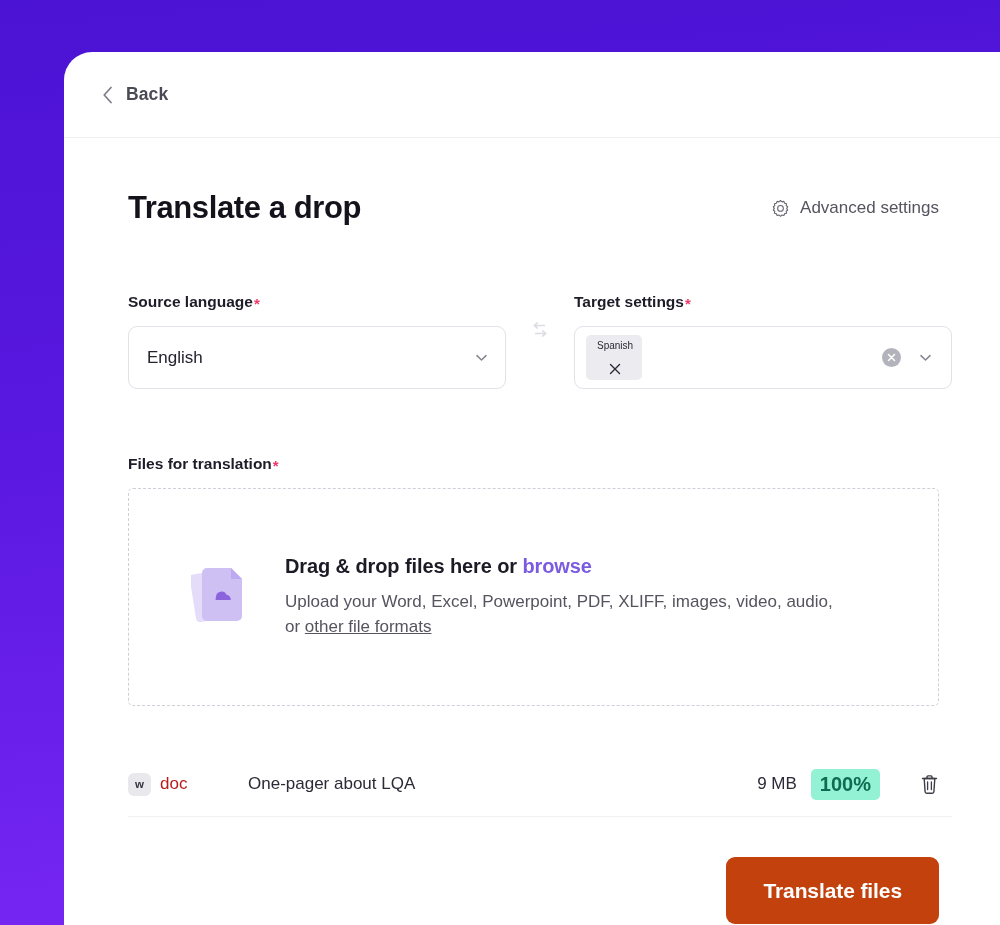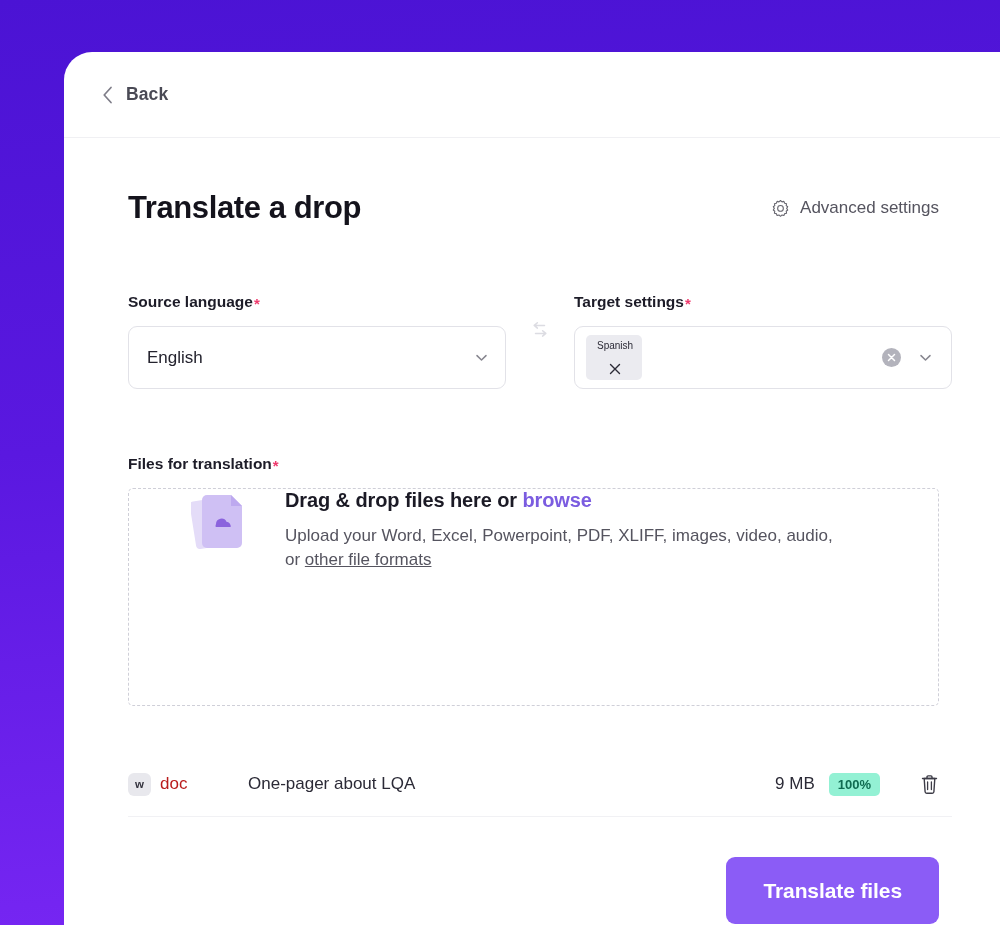--- a/index.html
+++ b/index.html
@@ -184,21 +184,21 @@
 
   
   .files-section { margin-top: 42px; padding-right: 13px; }
 
   .dropzone {
     margin-top: 15px;
     height: 218px;
     border: 1.5px dashed #cfcfd8;
     border-radius: 5px;
     display: flex;
-    align-items: flex-start;
+    align-items: center;
     padding-left: 62px;
     cursor: pointer;
   }
 
   .dz-illustration {
     width: 64px;
     height: 70px;
     position: relative;
     flex: none;
     margin-right: 30px;
@@ -269,39 +269,39 @@
 
   .file-size {
     font-size: 17px;
     color: #2b2a36;
     margin-right: 14px;
   }
 
   .pct-badge {
     background: #93f1d4;
     color: #0f6b51;
-    font-size: 13px;
+    font-size: 20px;
     font-weight: bold;
     border-radius: 5px;
     padding: 4px 9px;
     margin-right: 40px;
   }
 
   .trash-icon { width: 19px; height: 21px; display: block; cursor: pointer; }
 
   
   .footer-row {
     margin-top: 40px;
     display: flex;
     justify-content: flex-end;
     padding-right: 13px;
   }
 
   .translate-btn {
-    background: #8b5cf6;
+    background: #c2410c;
     color: #ffffff;
     border: none;
     border-radius: 9px;
     font-size: 21px;
     font-weight: bold;
     padding: 16px 37px;
     height: 67px;
     cursor: pointer;
     font-family: "Liberation Sans", sans-serif;
     letter-spacing: -0.1px;

